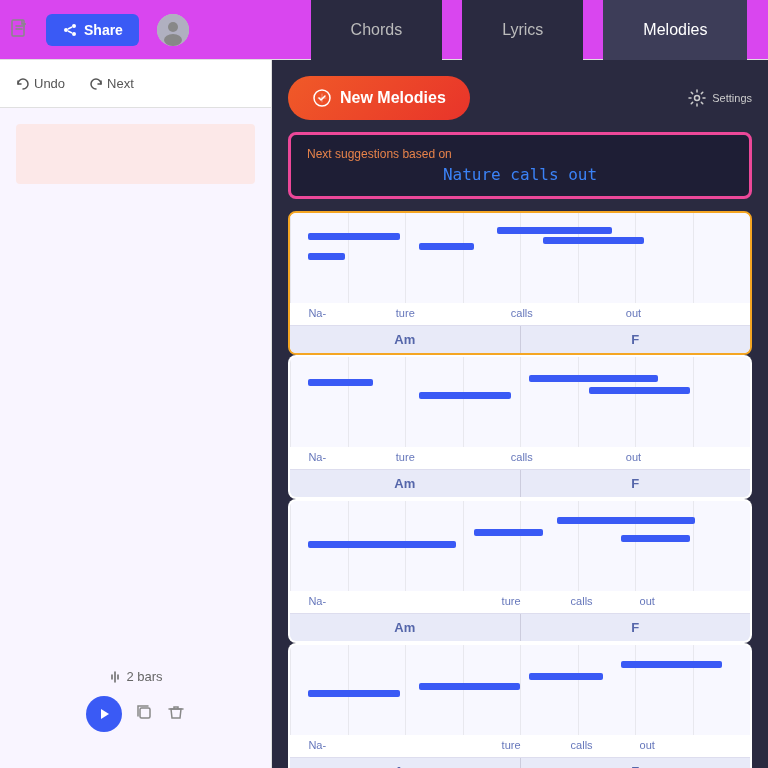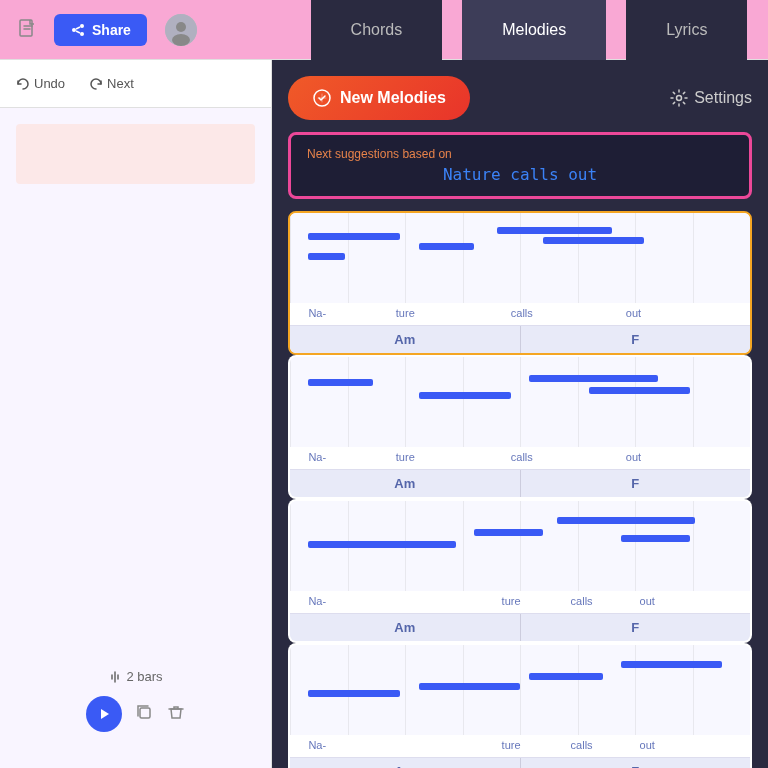--- a/index.html
+++ b/index.html
@@ -9,24 +9,24 @@
       height: 768px;
       overflow: hidden;
       display: flex;
       flex-direction: column;
       background: #f5f5f5;
     }
 
     
     .header {
       height: 60px;
-      background: #f9a8d4;
-      display: flex;
-      align-items: center;
-      padding: 0 12px;
+      background: #d946ef;
+      display: flex;
+      align-items: center;
+      padding: 0 4px;
       border-bottom: 1px solid #e0e0e0;
       flex-shrink: 0;
     }
     .header-left {
       display: flex;
       align-items: center;
       gap: 10px;
       width: 270px;
     }
     .doc-icon {
@@ -204,21 +204,21 @@
       gap: 8px;
     }
     .settings-btn {
       background: none;
       border: none;
       color: #ccc;
       cursor: pointer;
       display: flex;
       align-items: center;
       gap: 6px;
-      font-size: 16px;
+      font-size: 11px;
     }
 
     
     .suggestion-box {
       background: #1e1e35;
       border: 3px solid #ec4899;
       border-radius: 8px;
       padding: 12px 16px;
       flex-shrink: 0;
     }
@@ -326,25 +326,25 @@
         <circle cx="16" cy="16" r="16" fill="#b0b0c0"></circle>
         <circle cx="16" cy="13" r="5" fill="#888"></circle>
         <ellipse cx="16" cy="26" rx="9" ry="6" fill="#888"></ellipse>
       </svg>
     </div>
   </div>
   <div class="tabs">
     <div class="tab tab-chords">
       <span>Chords</span>
     </div>
+    <div class="tab tab-lyrics">
+      <span>Lyrics</span>
+    </div>
     <div class="tab tab-melodies">
       <span>Melodies</span>
-    </div>
-    <div class="tab tab-lyrics">
-      <span>Lyrics</span>
     </div>
   </div>
 </div>
 
 <div class="main">
 
   <div class="sidebar">
     <div class="toolbar">
       <button class="undo-btn">
         <svg width="14" height="14" viewBox="0 0 14 14" fill="none">

